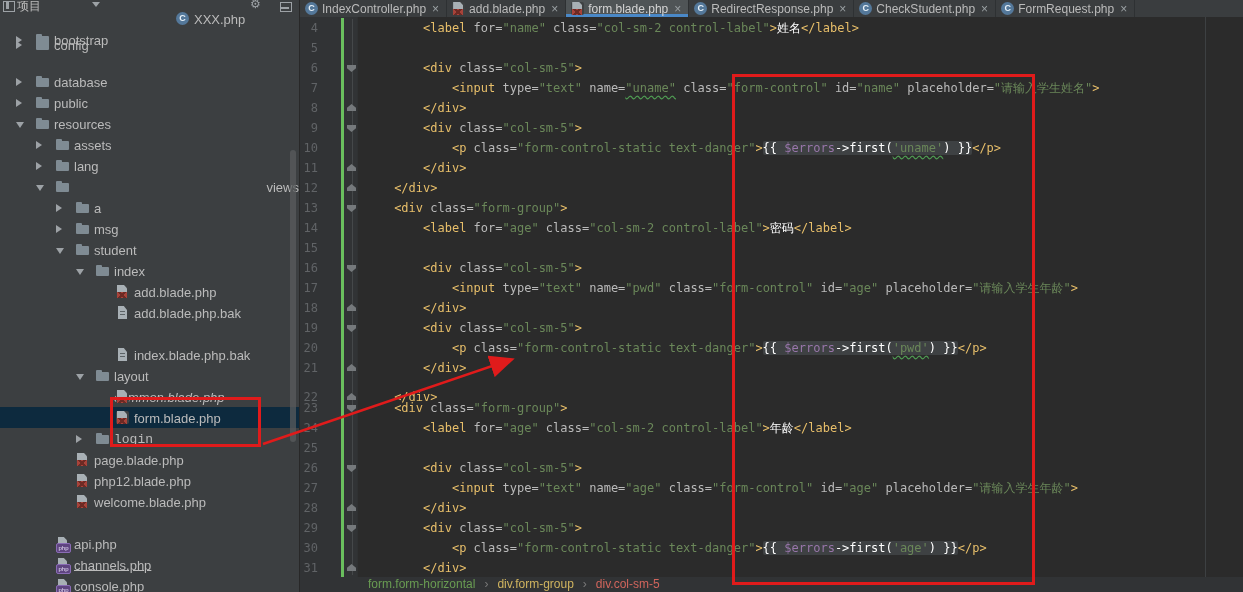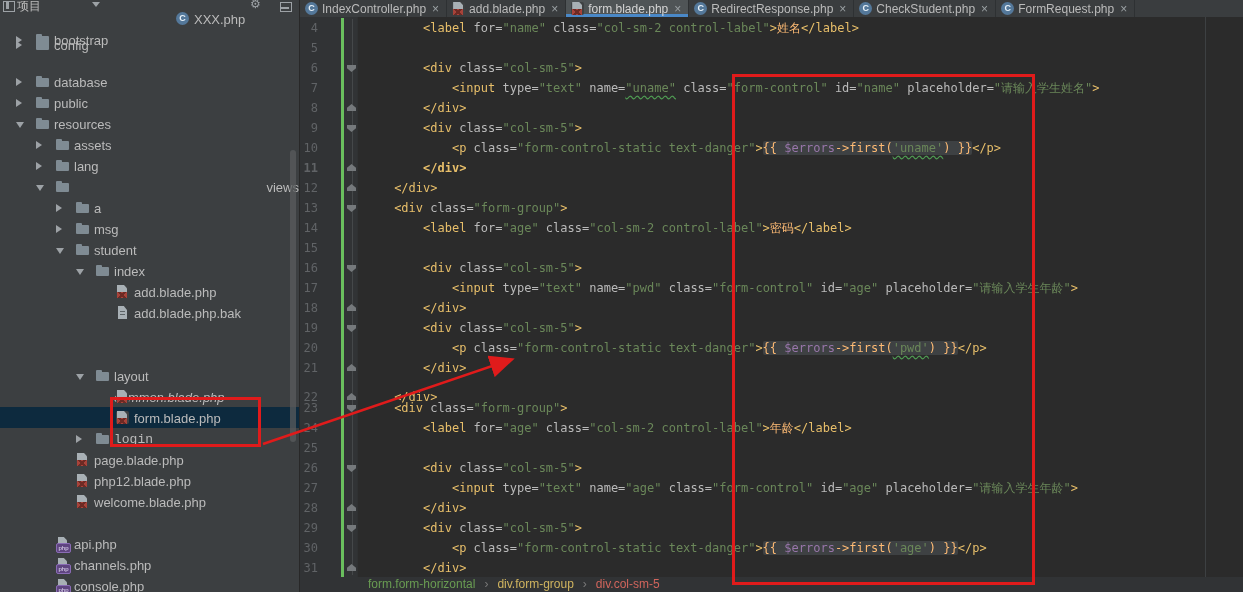--- a/index.html
+++ b/index.html
@@ -62,21 +62,21 @@
   .cline{position:absolute;left:0;width:943px;height:20px;}
   .cline .ln{position:absolute;left:0;top:0;width:18px;text-align:right;color:#606366;font-family:"DejaVu Sans Mono",monospace;font-size:12px;line-height:20px;}
   .fold{position:absolute;left:47px;width:9px;height:7px;background:#75797c;}
   .fold.d{top:7px;clip-path:polygon(0 0,100% 0,100% 45%,50% 100%,0 45%);}
   .fold.u{top:6px;clip-path:polygon(50% 0,100% 55%,100% 100%,0 100%,0 55%);}
   .code{position:absolute;left:58px;top:0;font-family:"DejaVu Sans Mono",monospace;font-size:12px;line-height:20px;white-space:pre;}
   .tk-tg{color:#e8bf6a;}
   .tk-at{color:#bababa;}
   .tk-st{color:#6a8759;}
   .tk-wv{color:#6a8759;text-decoration:underline wavy #4f9e53;text-decoration-skip-ink:none;text-underline-offset:3px;}
-  .tk-pl{color:#fdba74;}
+  .tk-pl{color:#ffffff;}
   .tk-vr{color:#9876aa;}
   .blade{background:#3e4143;border-radius:2px;}
 
   
   #breadcrumb-bar{position:absolute;left:0;top:577px;width:943px;height:15px;background:#313335;font-size:12px;line-height:15px;white-space:nowrap;padding-left:68px;box-sizing:border-box;}
   .bc-item{display:inline-block;}
   .bc-sep{display:inline-block;color:#787878;margin:0 9px;}
   .bc-green{color:#699c52;}
   .bc-yellow{color:#d0b45f;}
   .bc-red{color:#d1655c;}
@@ -109,31 +109,32 @@
         <div class="trow" style="top: 113px;"><span class="arrow expanded" style="left: 16px;"></span><span class="ticon folder" style="left: 36px;"></span><span class="lbl" style="padding-left: 54px;">resources</span></div>
         <div class="trow" style="top: 134px;"><span class="arrow collapsed" style="left: 36px;"></span><span class="ticon folder" style="left: 56px;"></span><span class="lbl" style="padding-left: 74px;">assets</span></div>
         <div class="trow" style="top: 155px;"><span class="arrow collapsed" style="left: 36px;"></span><span class="ticon folder" style="left: 56px;"></span><span class="lbl" style="padding-left: 74px;">lang</span></div>
         <div class="trow" style="top: 176px; text-align: right;"><span class="arrow expanded" style="left: 36px;"></span><span class="ticon folder" style="left: 56px;"></span><span class="lbl" style="padding-left: 74px;">views</span></div>
         <div class="trow" style="top: 197px;"><span class="arrow collapsed" style="left: 56px;"></span><span class="ticon folder" style="left: 76px;"></span><span class="lbl" style="padding-left: 94px;">a</span></div>
         <div class="trow" style="top: 218px;"><span class="arrow collapsed" style="left: 56px;"></span><span class="ticon folder" style="left: 76px;"></span><span class="lbl" style="padding-left: 94px;">msg</span></div>
         <div class="trow" style="top: 239px;"><span class="arrow expanded" style="left: 56px;"></span><span class="ticon folder" style="left: 76px;"></span><span class="lbl" style="padding-left: 94px;">student</span></div>
         <div class="trow" style="top: 260px;"><span class="arrow expanded" style="left: 76px;"></span><span class="ticon folder" style="left: 96px;"></span><span class="lbl" style="padding-left: 114px;">index</span></div>
         <div class="trow" style="top: 281px;"><span class="ticon blade" style="left: 116px;"></span><span class="lbl" style="padding-left: 134px;">add.blade.php</span></div>
         <div class="trow" style="top: 302px;"><span class="ticon bak" style="left: 116px;"></span><span class="lbl" style="padding-left: 134px;">add.blade.php.bak</span></div>
+        <div class="trow" style="top: 344px;"><span class="ticon bak" style="left: 116px;"></span><span class="lbl" style="padding-left: 134px;">index.blade.php.bak</span></div>
         <div class="trow" style="top: 365px;"><span class="arrow expanded" style="left: 76px;"></span><span class="ticon folder" style="left: 96px;"></span><span class="lbl" style="padding-left: 114px;">layout</span></div>
         <div class="trow" style="top: 386px;"><span class="ticon blade" style="left: 116px;"></span><span class="lbl" style="padding-left: 114px; font-style: italic;">common.blade.php</span></div>
         <div class="trow selected" style="top: 407px;"><span class="ticon blade" style="left: 116px;"></span><span class="lbl" style="padding-left: 134px;">form.blade.php</span></div>
         <div class="trow" style="top: 428px;"><span class="arrow collapsed" style="left: 76px;"></span><span class="ticon folder" style="left: 96px;"></span><span class="lbl" style="padding-left: 114px; font-family: Liberation Mono, monospace;">login</span></div>
         <div class="trow" style="top: 449px;"><span class="ticon blade" style="left: 76px;"></span><span class="lbl" style="padding-left: 94px;">page.blade.php</span></div>
         <div class="trow" style="top: 470px;"><span class="ticon blade" style="left: 76px;"></span><span class="lbl" style="padding-left: 94px;">php12.blade.php</span></div>
         <div class="trow" style="top: 491px;"><span class="ticon blade" style="left: 76px;"></span><span class="lbl" style="padding-left: 94px;">welcome.blade.php</span></div>
         <div class="trow" style="top: 533px;"><span class="ticon php" style="left: 56px;">
             <span class="badge">php</span>
           </span><span class="lbl" style="padding-left: 74px;">api.php</span></div>
-        <div class="trow" style="top: 554px;"><span class="ticon php" style="left: 56px;">
+        <div class="trow" style="top: 554px; text-decoration: underline;"><span class="ticon php" style="left: 56px;">
             <span class="badge">php</span>
           </span><span class="lbl" style="padding-left: 74px;">channels.php</span></div>
         <div class="trow" style="top: 575px;"><span class="ticon php" style="left: 56px;">
             <span class="badge">php</span>
           </span><span class="lbl" style="padding-left: 74px;">console.php</span></div>
       </div>
     <div id="tree-scrollbar"></div>
   </div>
 
   <div id="editor-col">
@@ -199,21 +200,21 @@
           </div>
           <div class="cline" style="top: 101px;">
             <span class="ln">9</span>
             <span class="fold d"></span>
             <span class="code"><span>         </span><span class="tk-tg">&lt;div</span><span class="tk-at"> class=</span><span class="tk-st">"col-sm-5"</span><span class="tk-tg">&gt;</span></span>
           </div>
           <div class="cline" style="top: 121px;">
             <span class="ln">10</span>
             <span class="code"><span>             </span><span class="tk-tg">&lt;p</span><span class="tk-at"> class=</span><span class="tk-st">"form-control-static text-danger"</span><span class="tk-tg">&gt;</span><span class="blade"><span class="tk-pl">{{ </span><span class="tk-vr">$errors</span><span class="tk-pl">-&gt;first(</span><span class="tk-wv">'uname'</span><span class="tk-pl">) }}</span></span><span class="tk-tg">&lt;/p&gt;</span></span>
           </div>
-          <div class="cline" style="top: 141px; font-weight: bold;">
+          <div class="cline" style="top: 141px;">
             <span class="ln">11</span>
             <span class="fold u"></span>
             <span class="code"><span>         </span><span class="tk-tg">&lt;/div&gt;</span></span>
           </div>
           <div class="cline" style="top: 161px;">
             <span class="ln">12</span>
             <span class="fold u"></span>
             <span class="code"><span>     </span><span class="tk-tg">&lt;/div&gt;</span></span>
           </div>
           <div class="cline" style="top: 181px;">

